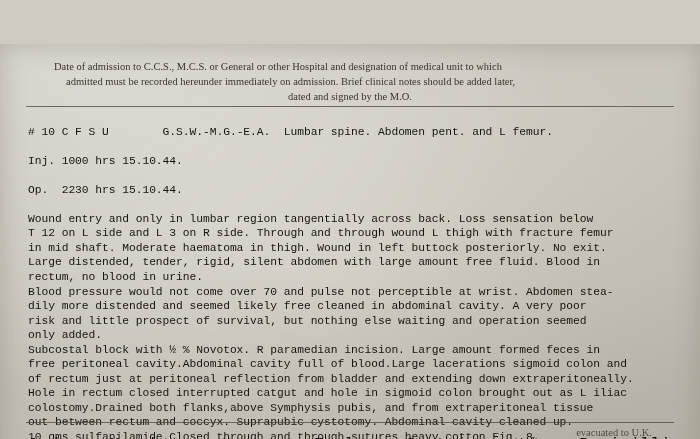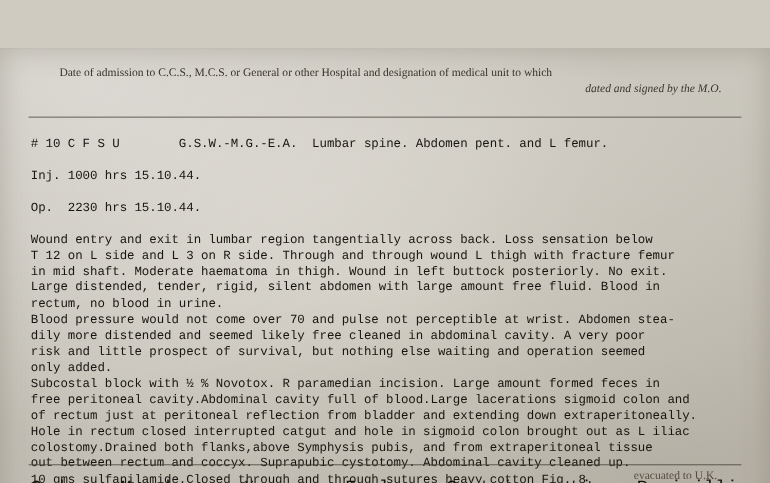--- a/index.html
+++ b/index.html
@@ -34,21 +34,21 @@
   
   .printed-head{
     position:absolute;left:44px;top:16px;width:612px;
     font-family:"Liberation Serif", serif;
     font-size:10.5px;line-height:1.42;
     color:#3a352c;
     text-align:center;
   }
   .printed-head .l1{text-align:left;text-indent:10px;}
   .printed-head .l2{text-align:left;text-indent:22px;}
-  .printed-head .l3{text-align:right;font-style:italic;}
+  .printed-head .l3{text-align:center;}
 
   
   .rule{
     position:absolute;left:26px;width:648px;height:1px;
     background:#4a453c;opacity:.75;
   }
   .rule.top{top:62px;}
   .rule.bottom{top:378px;}
 
   
@@ -103,30 +103,31 @@
   }
 </style>
 </head>
 <body>
 
 <div class="sheet">
   <div class="grain"></div>
 
   <div class="printed-head">
     <div class="l1">Date of admission to C.C.S., M.C.S. or General or other Hospital and designation of medical unit to which</div>
+    <div class="l2">admitted must be recorded hereunder immediately on admission.  Brief clinical notes should be added later,</div>
     <div class="l3">dated and signed by the M.O.</div>
   </div>
 
   <div class="rule top"></div>
 
   <div class="typed">
 <span class="hdr-row"><span># 10 C F S U</span>        <span>G.S.W.-M.G.-E.A.  Lumbar spine. Abdomen pent. and L femur.</span></span>
 <span class="hdr-row">Inj. 1000 hrs 15.10.44.</span>
 <span class="hdr-row">Op.  2230 hrs 15.10.44.</span>
-<span class="line">Wound entry and exit in lumbar region tangentially across back. Loss sensation below</span>
+<span class="line">Wound entry and only in lumbar region tangentially across back. Loss sensation below</span>
 <span class="line">T 12 on L side and L 3 on R side. Through and through wound L thigh with fracture femur</span>
 <span class="line">in mid shaft. Moderate haematoma in thigh. Wound in left buttock posteriorly. No exit.</span>
 <span class="line">Large distended, tender, rigid, silent abdomen with large amount free fluid. Blood in</span>
 <span class="line">rectum, no blood in urine.</span>
 <span class="line">Blood pressure would not come over 70 and pulse not perceptible at wrist. Abdomen stea-</span>
 <span class="line">dily more distended and seemed likely free cleaned in abdominal cavity. A very poor</span>
 <span class="line">risk and little prospect of survival, but nothing else waiting and operation seemed</span>
 <span class="line">only added.</span>
 <span class="line">Subcostal block with ½ % Novotox. R paramedian incision. Large amount formed feces in</span>
 <span class="line">free peritoneal cavity.Abdominal cavity full of blood.Large lacerations sigmoid colon and</span>

